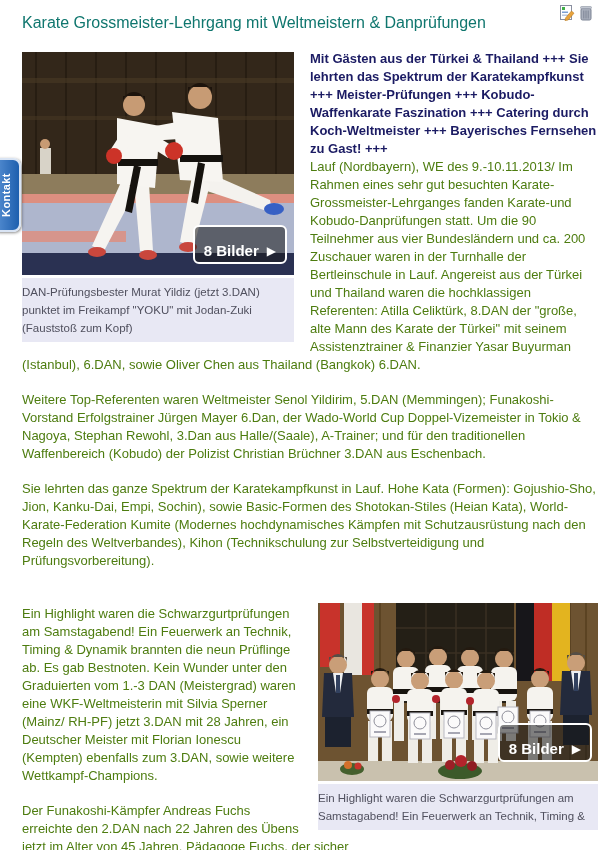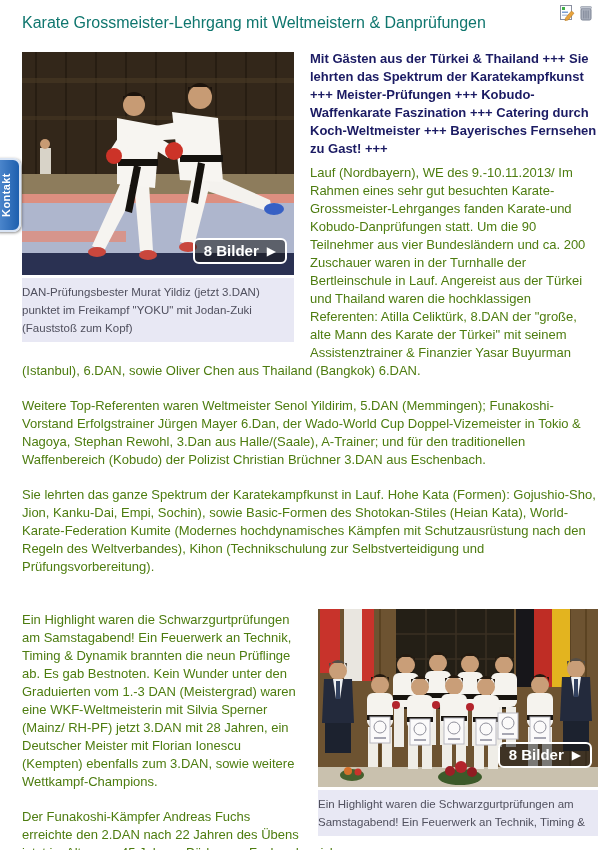--- a/index.html
+++ b/index.html
@@ -17,35 +17,35 @@
            border:2px solid #d9e4f4;border-radius:8px;
            box-shadow:1px 1px 3px rgba(0,0,0,.45);
            display:flex;align-items:center;justify-content:center;z-index:5;cursor:pointer;}
   .kontakt span{transform:rotate(-90deg);font-size:11px;font-weight:bold;color:#fff;
                 letter-spacing:.4px;white-space:nowrap;}
 
   article{padding:0 7px 0 22px;}
   h1{margin:10px 0 14px 0;font-size:16px;line-height:26px;color:#0f766e;font-weight:normal;}
 
   p{font-size:13px;line-height:18px;color:#4d7c0f;margin:0 0 17px 0;}
-  p.intro{font-weight:bold;color:#1b1b63;line-height:18px;margin-bottom:6px;}
+  p.intro{font-weight:bold;color:#1b1b63;line-height:18px;margin-bottom:0;}
   p.last{margin-bottom:0;}
 
   figure{margin:0;}
   .fig-left{float:left;width:272px;margin:2px 16px 4px 0;}
   .fig-right{float:right;width:280px;margin:16px 0 4px 14px;}
   .photo{position:relative;width:272px;height:223px;overflow:hidden;cursor:pointer;}
   .photo2{position:relative;width:280px;height:178px;overflow:hidden;cursor:pointer;}
   .photo svg,.photo2 svg{display:block;}
   figcaption{margin-top:3px;background:#e8e8f4;color:#50505e;font-size:11.5px;
              line-height:18px;padding:5px 0;}
 
   .bilder-btn{position:absolute;display:flex;align-items:center;gap:8px;
               background:rgba(25,25,25,.55);border:2px solid #ffffff;border-radius:6px;
-              padding:2px 9px 3px 9px;color:#ffffff;font-size:15px;font-weight:bold;
+              padding:15px 9px 3px 9px;color:#ffffff;font-size:15px;font-weight:bold;
               cursor:pointer;white-space:nowrap;}
   .bilder-btn .arrow{font-size:12px;line-height:1;padding-top:1px;}
   .btn1{right:7px;bottom:11px;}
   .btn2{right:6px;bottom:19px;}
 </style>
 </head>
 <body>
 
 <div class="page">
 

